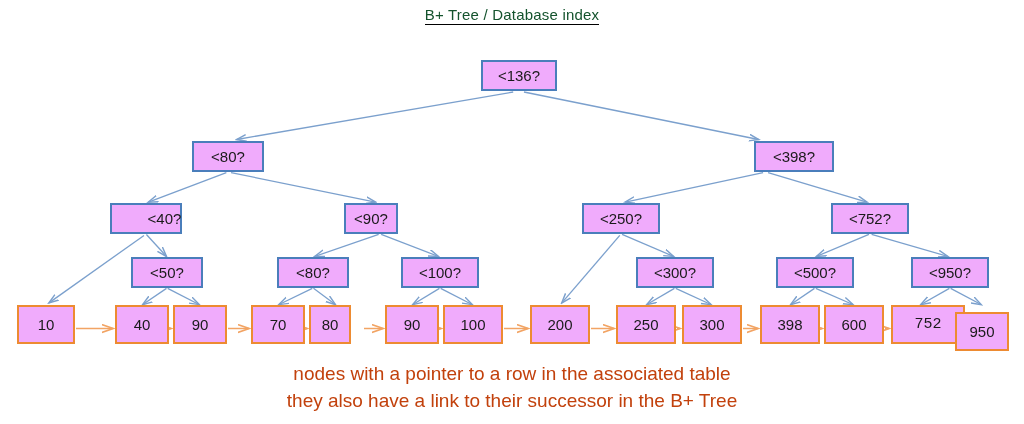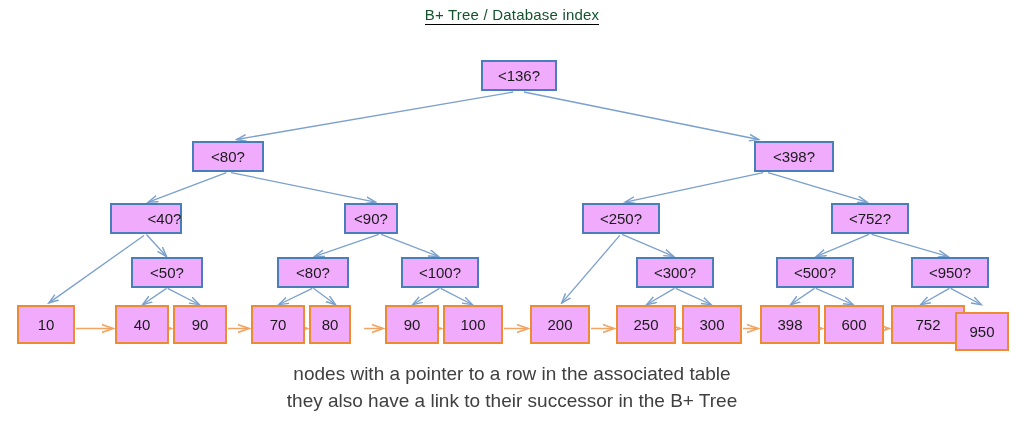--- a/index.html
+++ b/index.html
@@ -45,21 +45,21 @@
   .caption-blue{
     position:absolute;
     color:#4f81bd;
     font-size:21px;
     white-space:nowrap;
   }
   .caption-orange{
     position:absolute;
     left:0;width:1024px;
     text-align:center;
-    color:#404040;
+    color:#c2410c;
     font-size:19px;
     white-space:nowrap;
   }
 </style>
 </head>
 <body>
 
 <div id="canvas">
 
   <div class="title">
@@ -189,21 +189,21 @@
       </div>
       <div class="node leaf" style="left: 682px; top: 305px; width: 60px;">
         <span>300</span>
       </div>
       <div class="node leaf" style="left: 760px; top: 305px; width: 60px;">
         <span>398</span>
       </div>
       <div class="node leaf" style="left: 824px; top: 305px; width: 60px;">
         <span>600</span>
       </div>
-      <div class="node leaf" style="left: 891px; top: 305px; width: 74px;">
+      <div class="node leaf" style="left: 891px; top: 305px; width: 74px; font-family: Liberation Mono, monospace;">
         <span>752</span>
       </div>
       <div class="node leaf" style="left: 955px; top: 305px; width: 54px; margin-top: 7px;">
         <span>950</span>
       </div>
     </div>
 
 
   <div class="caption-orange" id="cap1" style="top: 363px;">nodes with a pointer to a row in the associated table</div>
   <div class="caption-orange" id="cap2" style="top: 390px;">they also have a link to their successor in the B+ Tree</div>

